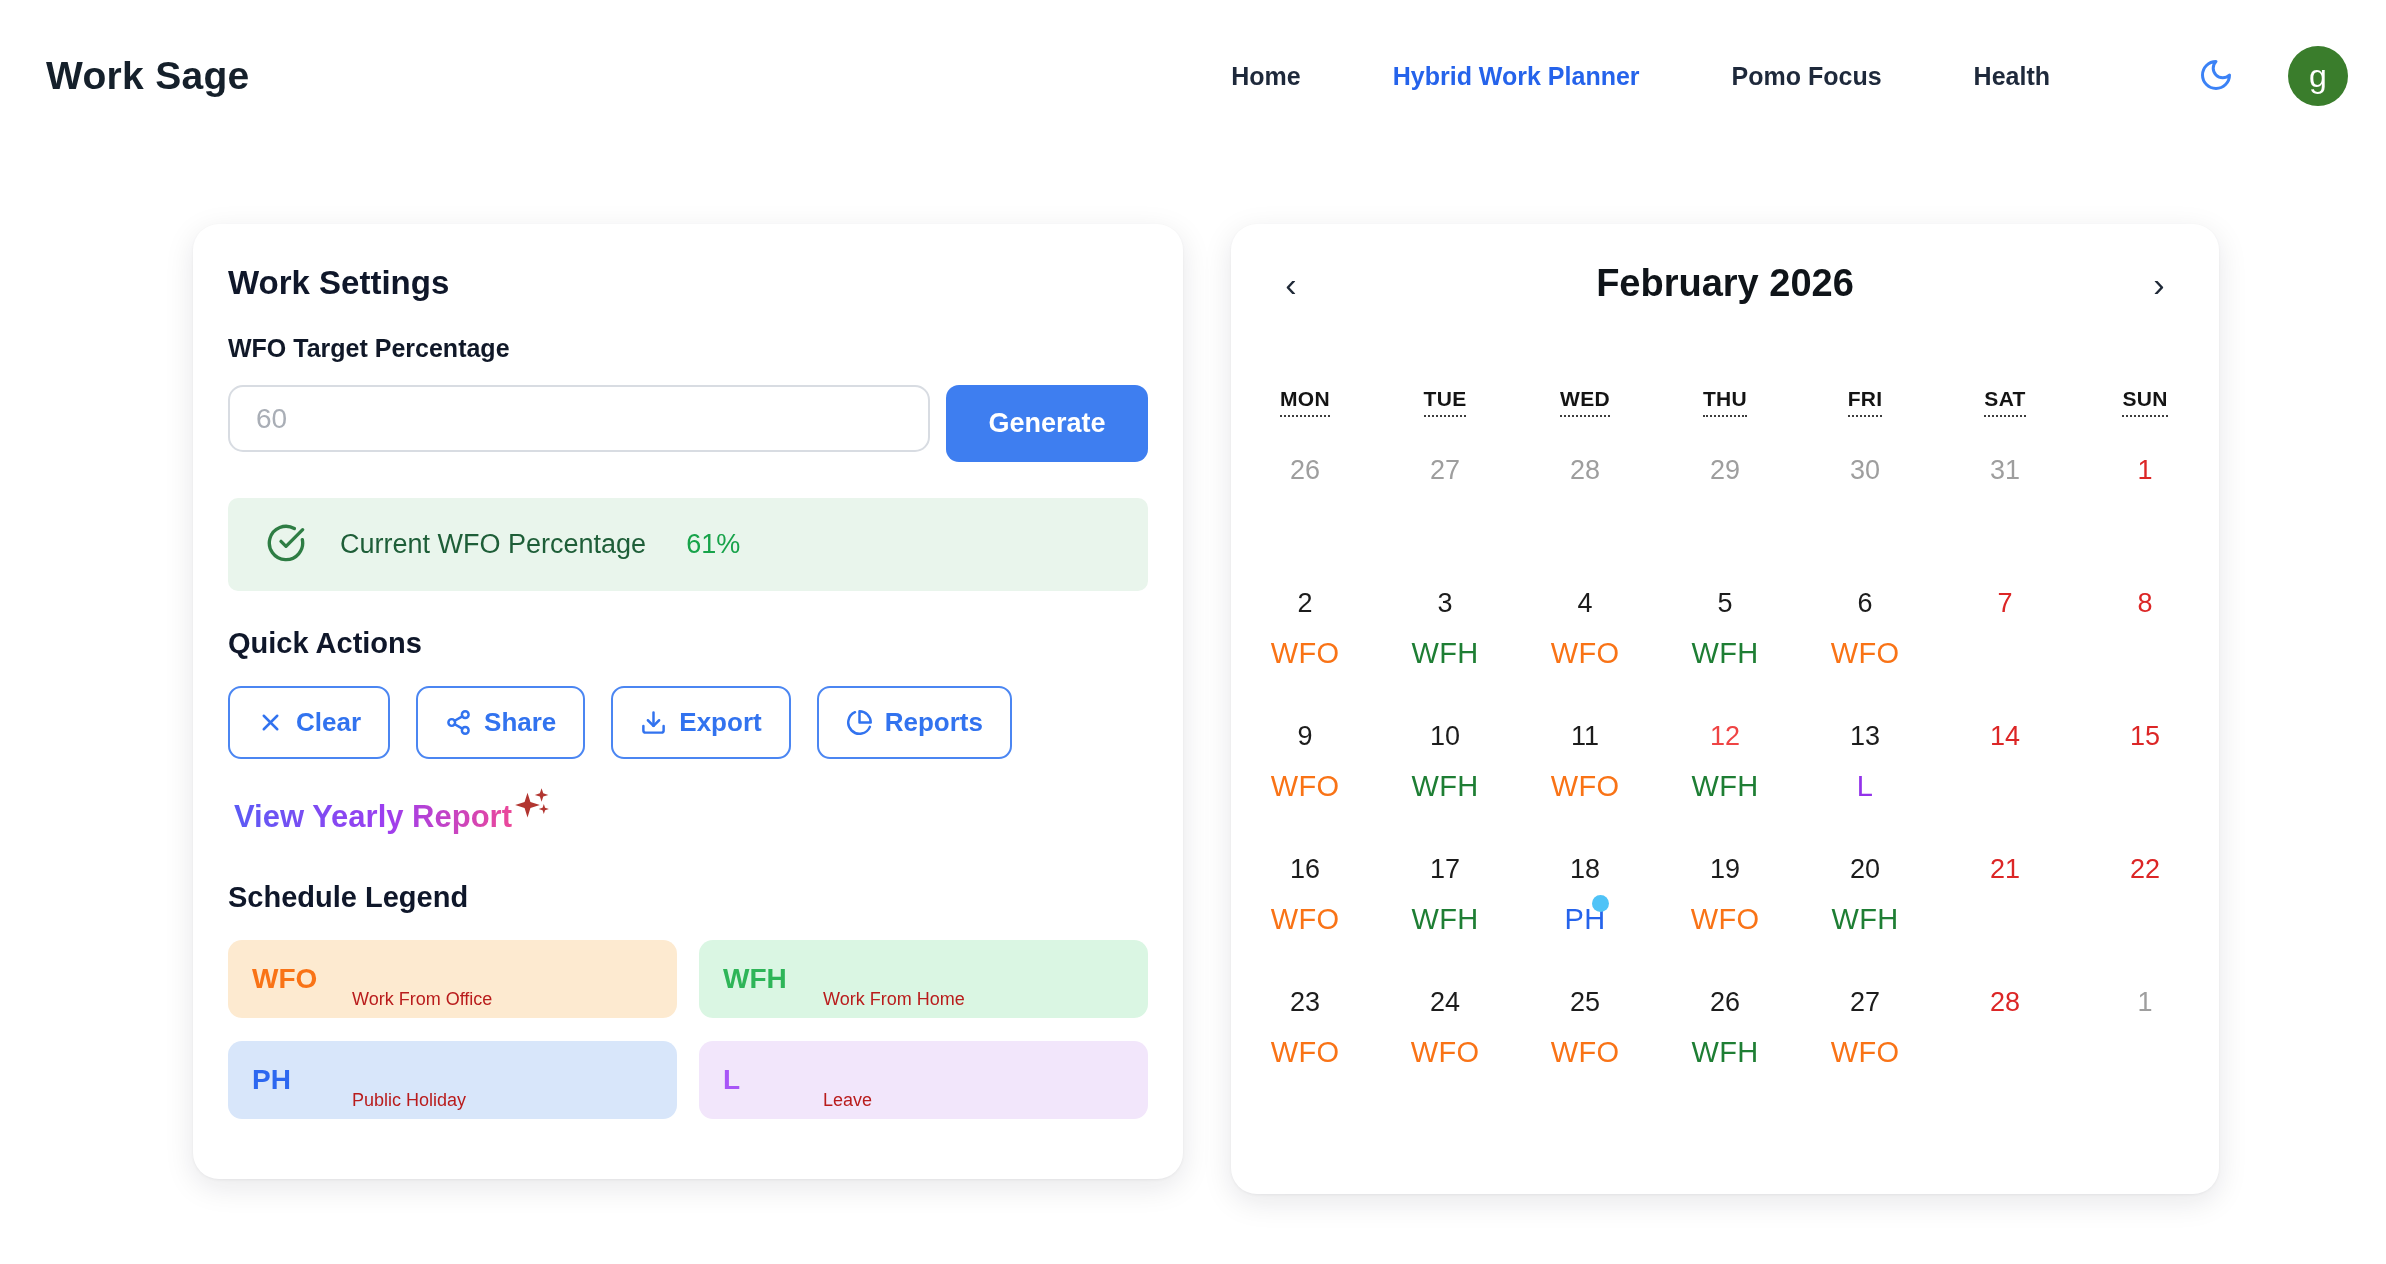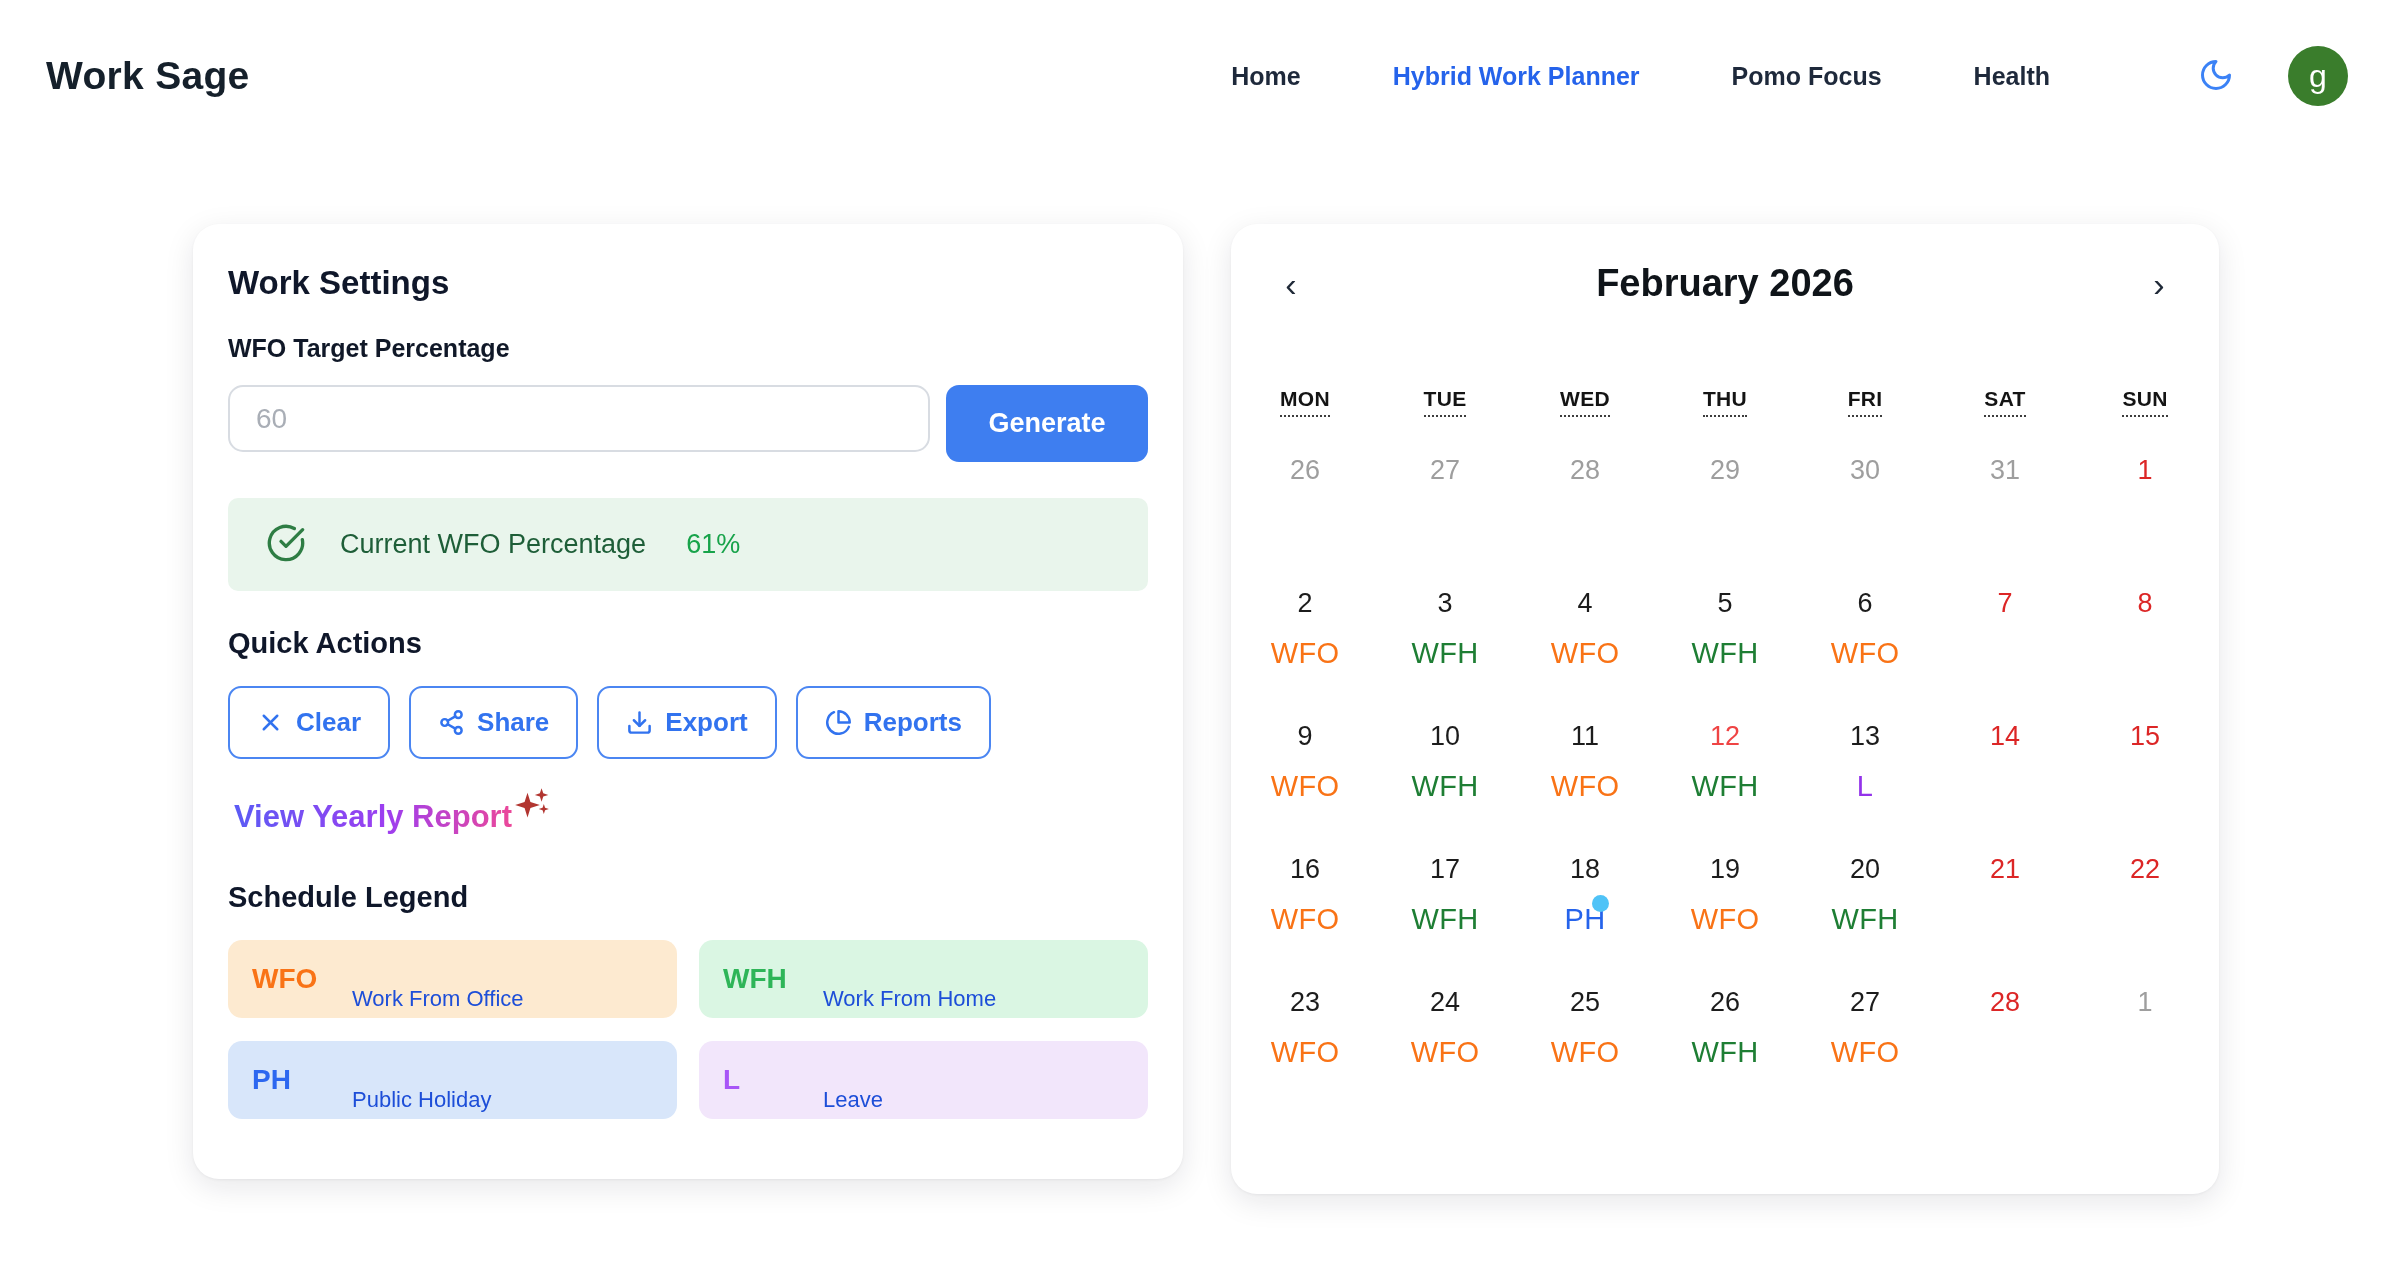--- a/index.html
+++ b/index.html
@@ -48,42 +48,42 @@
     background: #3e7ef0; color: #ffffff; font-size: 27px; font-weight: 700;
     cursor: pointer; font-family: "Liberation Sans", sans-serif;
   }
   .status-banner {
     height: 93px; border-radius: 10px; background: #e9f5ec;
     display: flex; align-items: center; gap: 34px; padding: 0 38px; margin-bottom: 36px;
   }
   .status-label { font-size: 27px; color: #1e5e38; }
   .status-value { font-size: 27px; color: #17a34a; margin-left: 6px; }
   .section-title { font-size: 29px; font-weight: 700; color: #0f172a; margin-bottom: 26px; }
-  .actions-row { display: flex; gap: 19px; margin-bottom: 36px; }
+  .actions-row { display: flex; gap: 26px; margin-bottom: 36px; }
   .action-btn {
     height: 73px; border: 2px solid #4b86f2; border-radius: 13px; background: #ffffff;
     color: #3273ef; font-size: 26px; font-weight: 600; padding: 0 27px;
     display: flex; align-items: center; gap: 12px; cursor: pointer;
     font-family: "Liberation Sans", sans-serif;
   }
   .action-btn .icon { display: flex; align-items: center; }
   .yearly-link {
     display: inline-flex; align-items: flex-start; cursor: pointer;
     text-decoration: none; margin: 4px 0 42px 6px;
   }
   .yearly-link .grad-text {
     font-size: 31px; font-weight: 700;
     background: linear-gradient(90deg, #5b5bf5 0%, #9d3ef0 55%, #ec4899 100%);
     -webkit-background-clip: text; background-clip: text; color: transparent;
   }
   .yearly-link .icon { position: relative; top: -12px; left: 2px; }
   .legend-grid { display: grid; grid-template-columns: 1fr 1fr; gap: 23px 22px; }
   .legend-item { height: 78px; border-radius: 14px; display: flex; align-items: center; padding: 0 24px; }
   .legend-code { font-size: 28px; font-weight: 700; width: 100px; }
-  .legend-label { font-size: 22px; color: #1d4ed8; margin-top: 40px; }
+  .legend-label { font-size: 18px; color: #b91c1c; margin-top: 40px; }
   
   .calendar-card { width: 988px; height: 970px; padding: 38px 0 0 0; }
   .cal-nav { display: flex; align-items: center; justify-content: space-between; padding: 0 38px; }
   .cal-arrow {
     background: none; border: none; font-size: 34px; color: #1f2937; cursor: pointer;
     width: 44px; line-height: 1; font-family: "Liberation Sans", sans-serif;
   }
   .cal-title { font-size: 38px; font-weight: 600; color: #0f1419; }
   .weekday-row {
     margin-top: 82px; display: grid; grid-template-columns: repeat(7, 1fr); padding: 0 4px;

